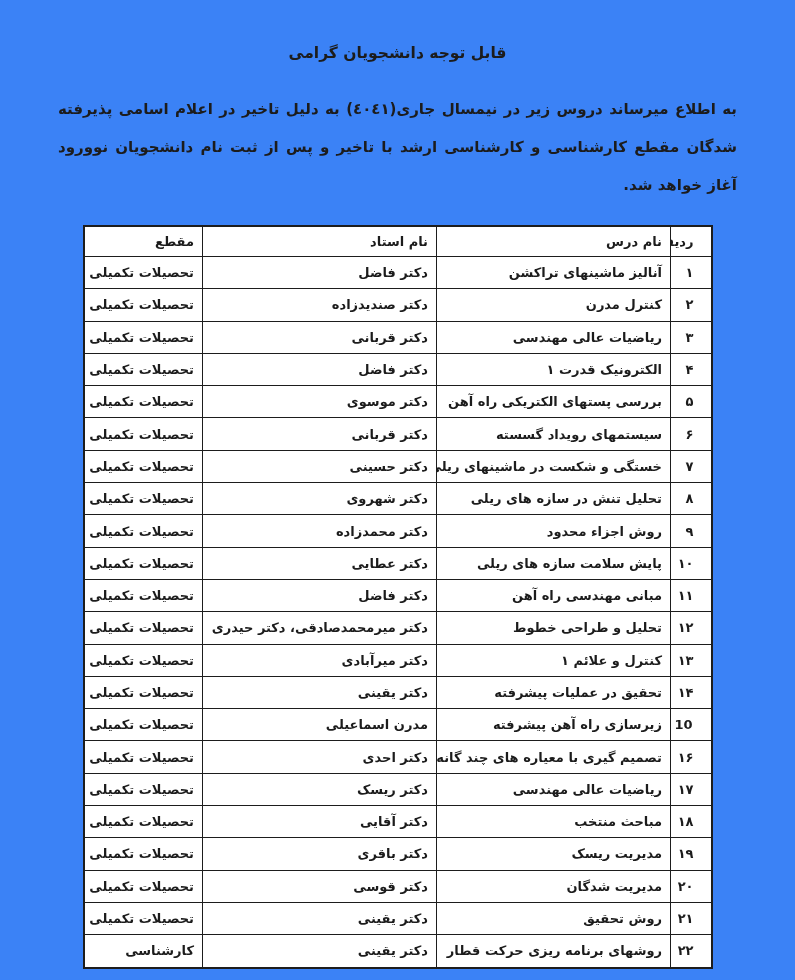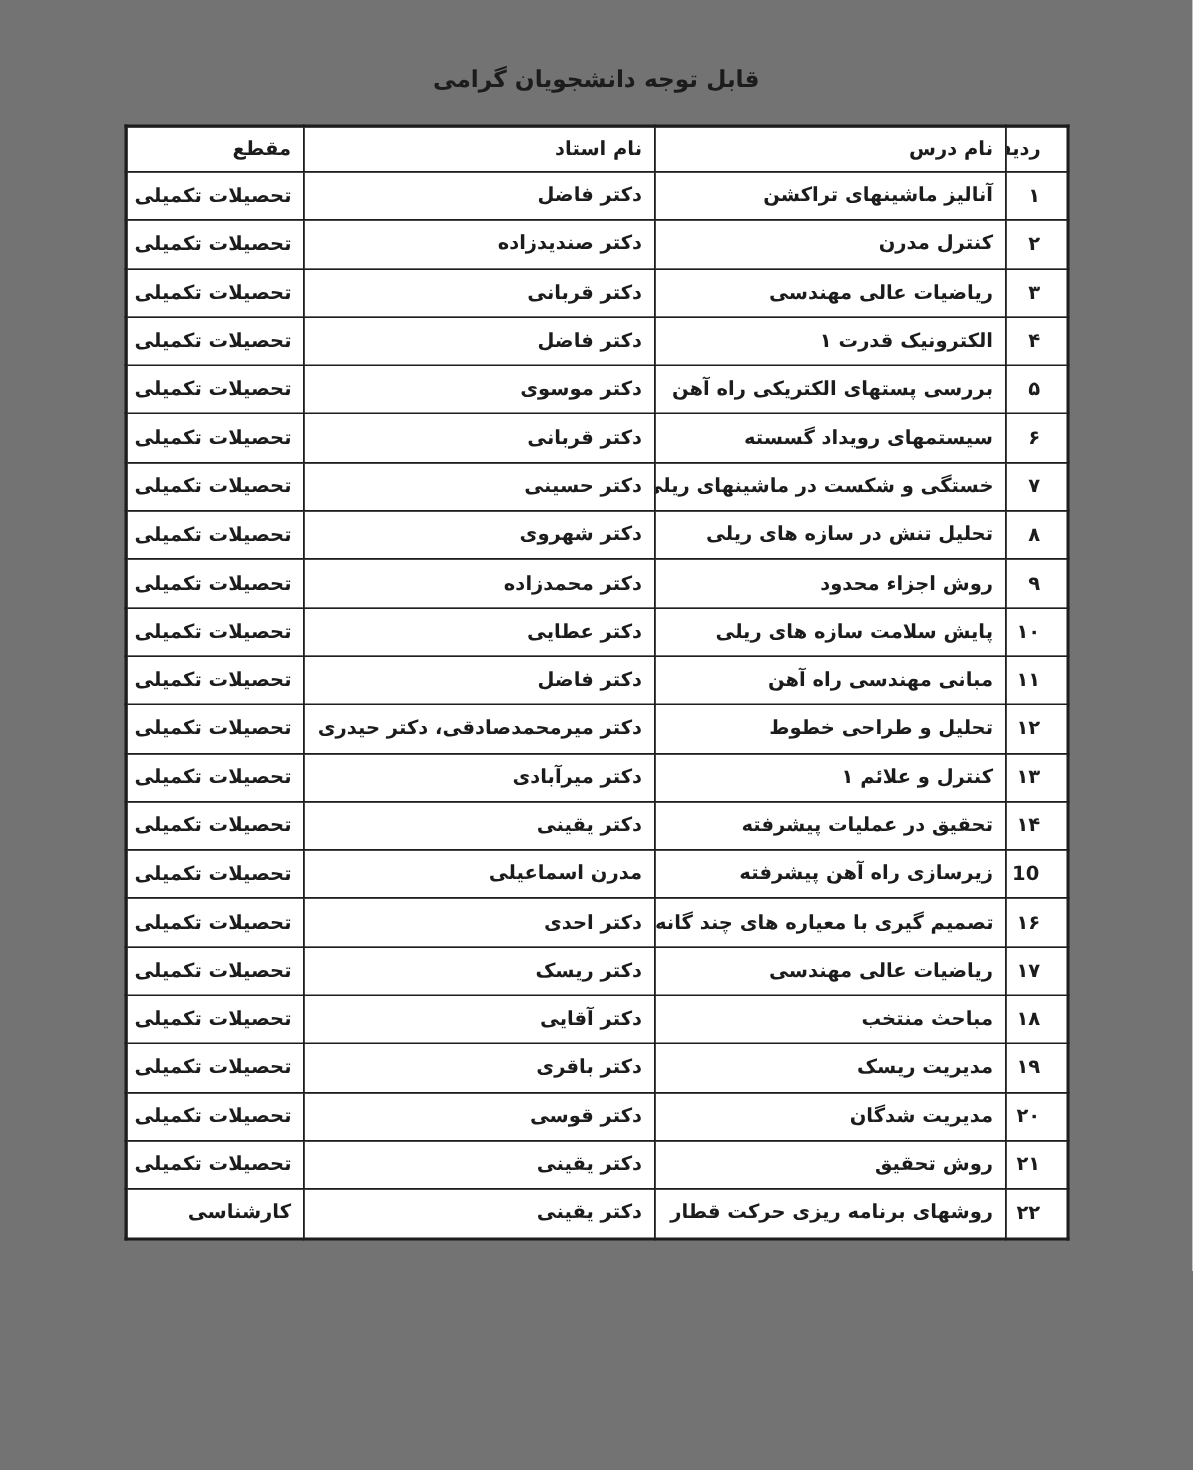--- a/index.html
+++ b/index.html
@@ -4,21 +4,21 @@
 <style>
   html, body {
     margin: 0;
     padding: 0;
     background: #ffffff;
   }
   .page {
     position: relative;
     width: 795px;
     height: 980px;
-    background: #737373;
+    background: #3b82f6;
     direction: rtl;
     font-family: "DejaVu Sans", sans-serif;
     font-weight: bold;
     color: #1c1c1c;
     overflow: hidden;
     box-sizing: border-box;
   }
   .doc-title {
     padding-top: 44px;
     text-align: center;
@@ -65,20 +65,21 @@
     padding: 0 18px;
   }
 </style>
 </head>
 <body>
 
 <div class="page">
 
   <div class="doc-title">قابل توجه دانشجویان گرامی</div>
 
+  <div class="doc-intro">به اطلاع میرساند دروس زیر در نیمسال جاری(٤٠٤١) به دلیل تاخیر در اعلام اسامی پذیرفته شدگان مقطع کارشناسی و کارشناسی ارشد با تاخیر و پس از ثبت نام دانشجویان نوورود آغاز خواهد شد.</div>
 
   <table class="course-table">
     <colgroup>
       <col class="c-row">
       <col class="c-course">
       <col class="c-prof">
       <col class="c-level">
     </colgroup>
     <thead>
       <tr>

